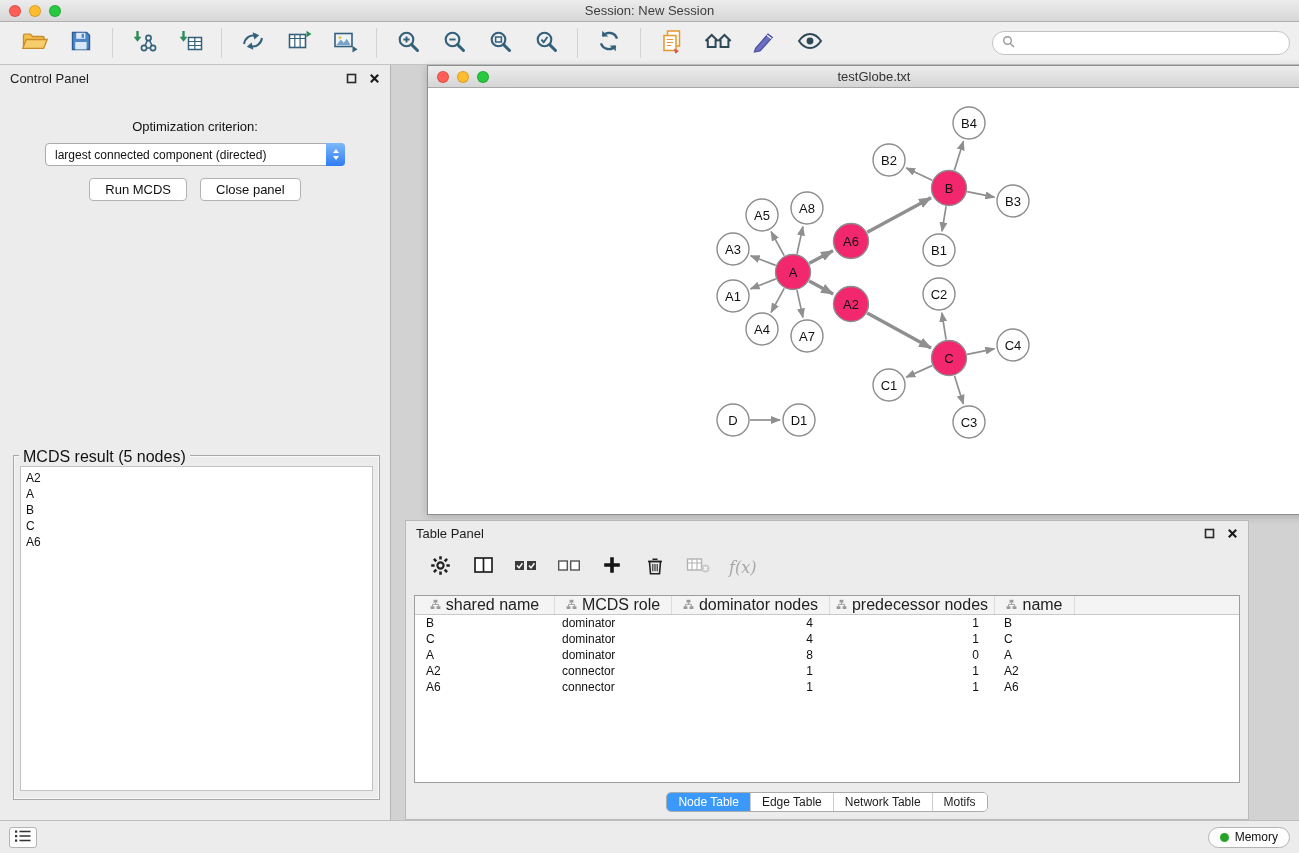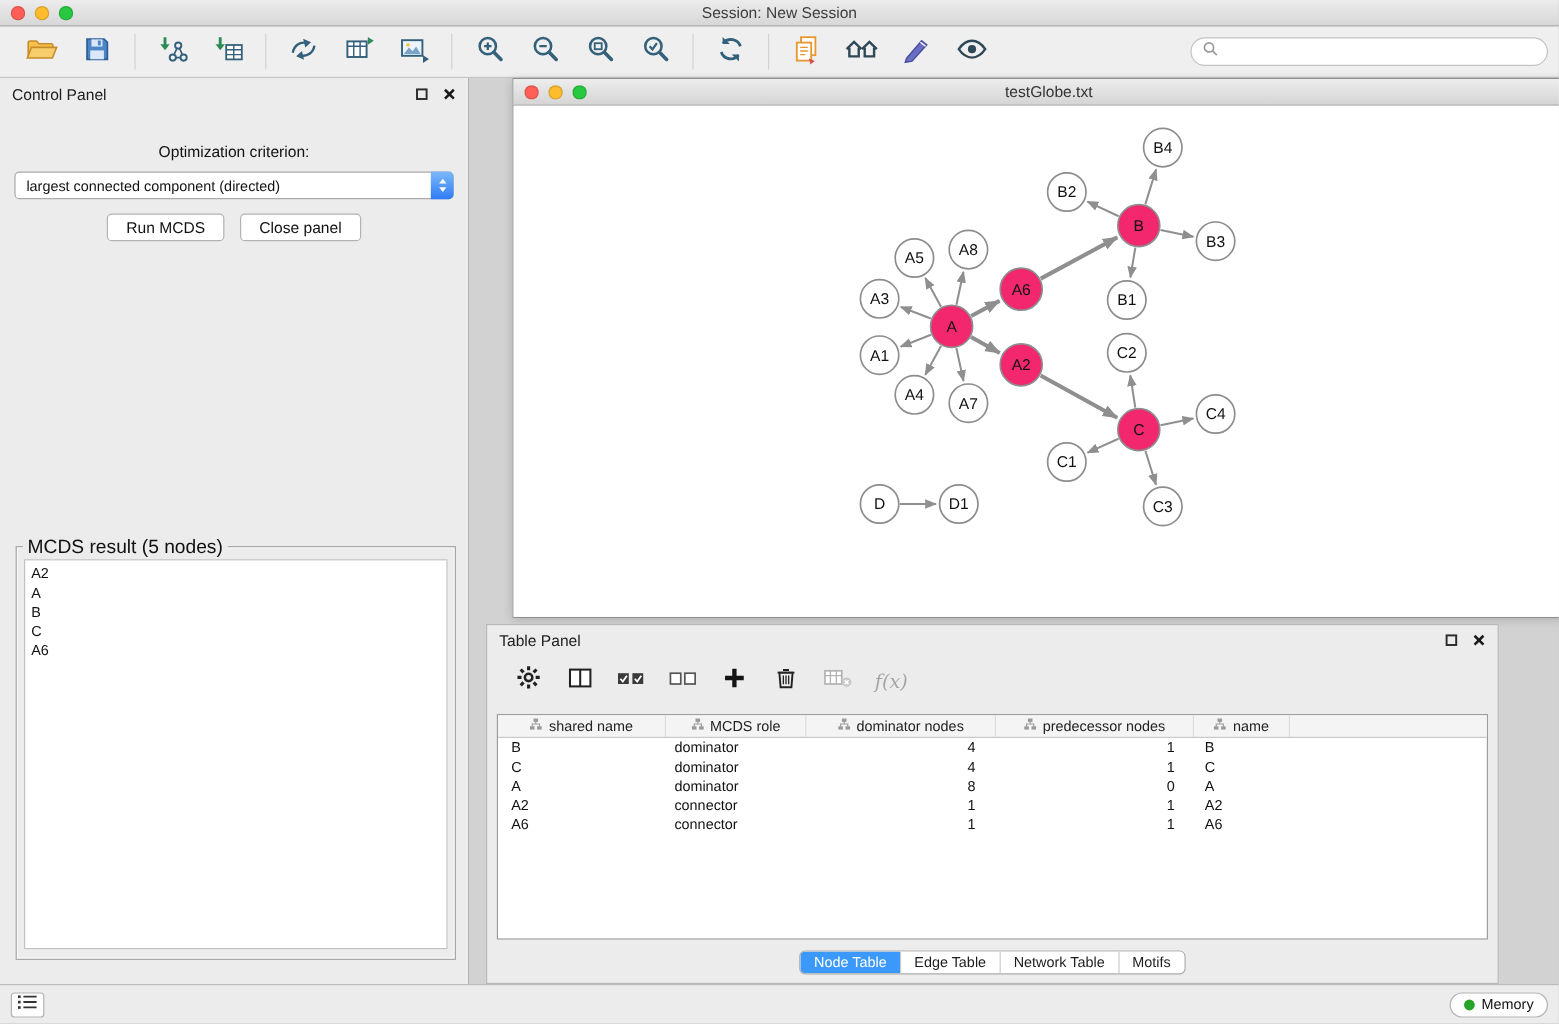--- a/index.html
+++ b/index.html
@@ -33,21 +33,21 @@
     border-right:1px solid #b3b3b3;}
   .panel-header{height:26px;display:flex;align-items:center;padding:0 10px;font-size:13px;color:#1d1d1d;}
   .hdr-icons{margin-left:auto;display:flex;gap:12px;align-items:center;}
   .hdr-ic{display:flex;align-items:center;justify-content:center;cursor:pointer;}
   .cp-tabs{display:flex;justify-content:center;margin-top:5px;}
   .seg{display:inline-flex;border:1px solid #ababab;border-radius:5px;overflow:hidden;background:#fdfdfd;}
   .seg .tab{padding:3px 14px;font-size:13px;color:#1d1d1d;border-left:1px solid #cccccc;cursor:pointer;white-space:nowrap;}
   .seg .tab:first-child{border-left:none;}
   .seg .tab.active{background:var(--accent,#3b99fc);color:#fff;}
   .opt-label{text-align:center;font-size:13px;color:#111;margin-top:28px;}
-  .dropdown{width:366px;height:23px;margin:9px auto 0;background:#fff;border:1px solid #ababab;
+  .dropdown{width:300px;height:23px;margin:9px auto 0;background:#fff;border:1px solid #ababab;
     border-radius:4px;display:flex;align-items:center;position:relative;padding:0 24px 0 9px;
     font-size:12px;color:#111;cursor:pointer;}
   .dd-stepper{position:absolute;right:-1px;top:-1px;bottom:-1px;width:19px;border-radius:0 4px 4px 0;
     background:linear-gradient(#7db8f9,#2f7cf6);display:flex;flex-direction:column;align-items:center;justify-content:center;}
   .dd-up{width:0;height:0;border-left:3.5px solid transparent;border-right:3.5px solid transparent;border-bottom:4.5px solid #fff;margin-bottom:2.5px;}
   .dd-down{width:0;height:0;border-left:3.5px solid transparent;border-right:3.5px solid transparent;border-top:4.5px solid #fff;}
   .btn-row{display:flex;justify-content:center;gap:13px;margin-top:12px;}
   .btn{background:#fff;border:1px solid #b3b3b3;border-radius:4px;font-size:13px;color:#111;
     padding:3px 15px;cursor:pointer;}
   .groupbox{position:absolute;left:13px;right:10px;top:390px;bottom:20px;border:1px solid #a8a8a8;
@@ -70,21 +70,21 @@
 
   
   .table-panel{position:absolute;left:405px;top:520px;width:844px;height:300px;background:#ececec;
     border:1px solid #b9b9b9;}
   .tp-header{height:25px;display:flex;align-items:center;padding:0 10px;font-size:13px;color:#1d1d1d;}
   .tp-toolbar{height:42px;display:flex;align-items:center;gap:19px;padding:0 0 0 22px;}
   .tp-icon{width:24px;height:24px;display:flex;align-items:center;justify-content:center;cursor:pointer;}
   .fx-label{font-family:"DejaVu Serif",serif;font-style:italic;font-size:16px;color:#a6a6a6;cursor:pointer;}
   .tp-table{position:absolute;left:8px;right:8px;top:74px;bottom:36px;background:#fff;border:1px solid #9d9d9d;overflow:hidden;}
   .t-head{display:flex;height:19px;background:#f4f4f4;border-bottom:1px solid #c9c9c9;}
-  .th{display:flex;align-items:center;justify-content:center;gap:5px;font-size:12px;color:#222;
+  .th{display:flex;align-items:center;justify-content:center;gap:5px;font-size:16px;color:#222;
     border-right:1px solid #dcdcdc;overflow:hidden;white-space:nowrap;cursor:pointer;}
   .t-body .tr{display:flex;height:16px;}
   .td{font-size:12px;line-height:16px;color:#111;overflow:hidden;white-space:nowrap;}
   .col0{width:140px;}.col1{width:117px;}.col2{width:158px;}.col3{width:165px;}.col4{width:80px;}
   .fillc{flex:1;border-right:none;}
   .td.col0{padding-left:11px;}
   .td.col1{padding-left:7px;}
   .td.col2{text-align:right;padding-right:17px;}
   .td.col3{text-align:right;padding-right:16px;}
   .td.col4{padding-left:9px;}

